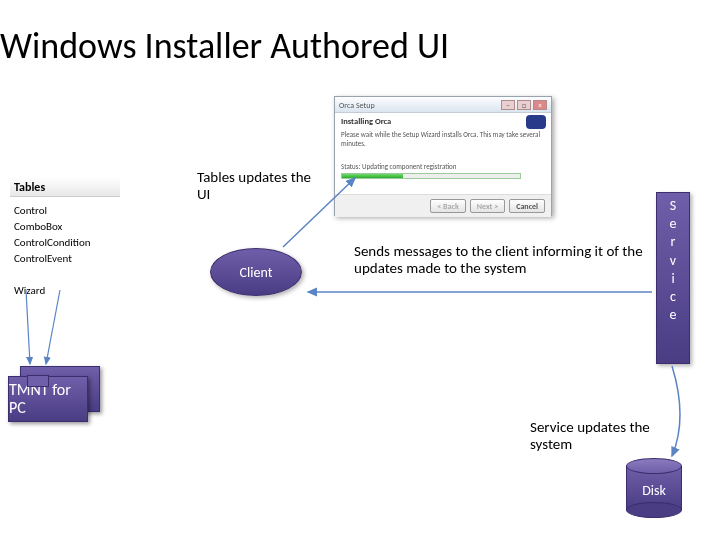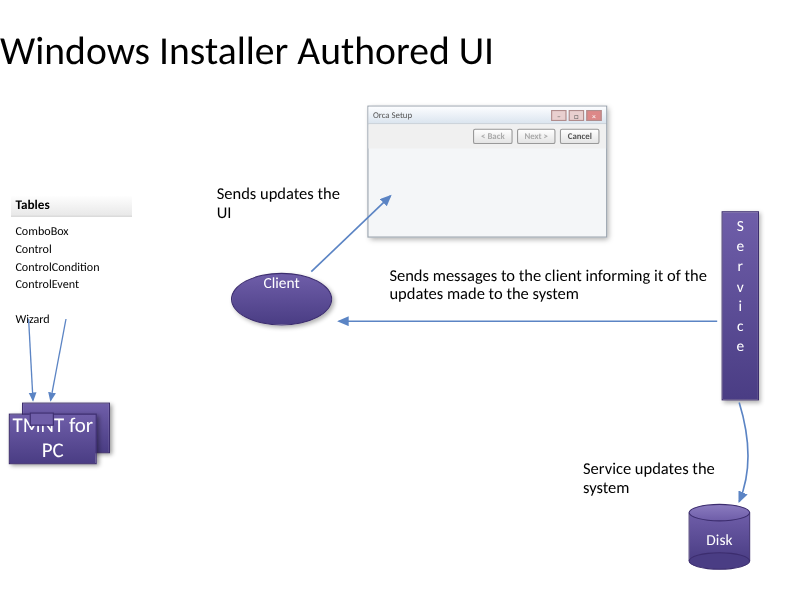--- a/index.html
+++ b/index.html
@@ -65,25 +65,24 @@
   .tmnt-front {
     position: absolute;
     top: 10px;
     left: 0;
     width: 80px;
     height: 46px;
     background: linear-gradient(#6f5ea9, #4a3d84);
     border: 1px solid #3c2d6e;
     box-shadow: 2px 2px 4px rgba(0,0,0,0.4);
     color: #fff;
-    font-size: 19px;
+    font-size: 16px;
     display: flex;
     align-items: center;
     justify-content: center;
-    text-align: center;
     line-height: 1.15;
   }
   .tmnt-notch {
     position: absolute;
     top: -2px;
     left: 18px;
     width: 22px;
     height: 12px;
     background: #6f5ea9;
     border: 1px solid #3c2d6e;
@@ -95,20 +94,21 @@
     top: 248px;
     width: 92px;
     height: 48px;
     border-radius: 50%;
     background: linear-gradient(#6f5ea9, #4a3d84);
     border: 1px solid #3c2d6e;
     box-shadow: 2px 2px 4px rgba(0,0,0,0.3);
     color: #fff;
     font-size: 14px;
     display: flex;
+    align-items: center;
     justify-content: center;
   }
   
   .service {
     position: absolute;
     right: 30px;
     top: 192px;
     width: 34px;
     height: 172px;
     background: linear-gradient(#6f5ea9, #4a3d84);
@@ -277,22 +277,22 @@
     pointer-events: none;
   }
 </style>
 </head>
 <body>
 
 <div class="title">Windows Installer Authored UI</div>
 
 <div class="tables-panel">
   <div class="tables-header">Tables</div>
+  <div class="row">Control</div>
   <div class="row">ComboBox</div>
-  <div class="row">Control</div>
   <div class="row">ControlCondition</div>
   <div class="row">ControlEvent</div>
   <div class="row"></div>
   <div class="row">Wizard</div>
 </div>
 
 <div class="tmnt-group">
   <div class="tmnt-shadow"></div>
   <div class="tmnt-front">
     <div class="tmnt-notch"></div>
@@ -323,28 +323,40 @@
 
 <div class="wizard">
   <div class="wizard-titlebar">
     <span>Orca Setup</span>
     <span class="winbtns">
       <span class="wbtn">–</span>
       <span class="wbtn">□</span>
       <span class="wbtn x">×</span>
     </span>
   </div>
+  <div class="wizard-body">
+    <div class="wizard-icon"></div>
+    <div class="wizard-heading">Installing Orca</div>
+    <div class="wizard-sub">Please wait while the Setup Wizard installs Orca. This may take several minutes.</div>
+    <div class="wizard-status-label">
+      <span>Status:</span>
+      <span>Updating component registration</span>
+    </div>
+    <div class="wizard-progress">
+        <div class="fill"></div>
+      </div>
+  </div>
   <div class="wizard-footer">
     <span class="btn disabled">&lt; Back</span>
     <span class="btn disabled">Next &gt;</span>
     <span class="btn">Cancel</span>
   </div>
 </div>
 
-<div class="lbl lbl-client-update">Sends updates the UI</div>
+<div class="lbl lbl-client-update">Tables updates the UI</div>
 <div class="lbl lbl-sends">Sends messages to the client informing it of the updates made to the system</div>
 <div class="lbl lbl-service-update">Service updates the system</div>
 
 <svg class="arrows">
   <defs>
     <marker id="ah" markerWidth="8" markerHeight="8" refX="6" refY="3" orient="auto">
       <path d="M0,0 L7,3 L0,6 Z" fill="#5b84c4"></path>
     </marker>
   </defs>
 

